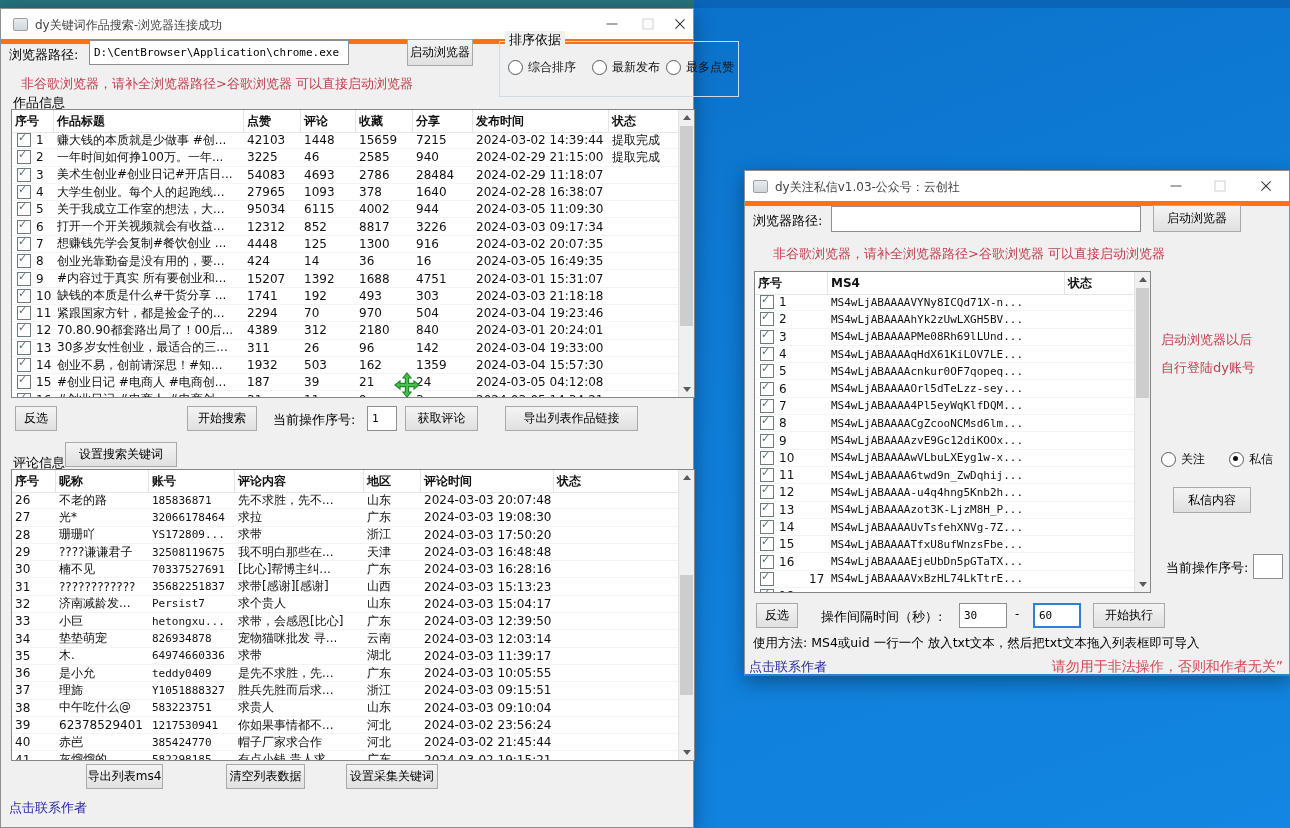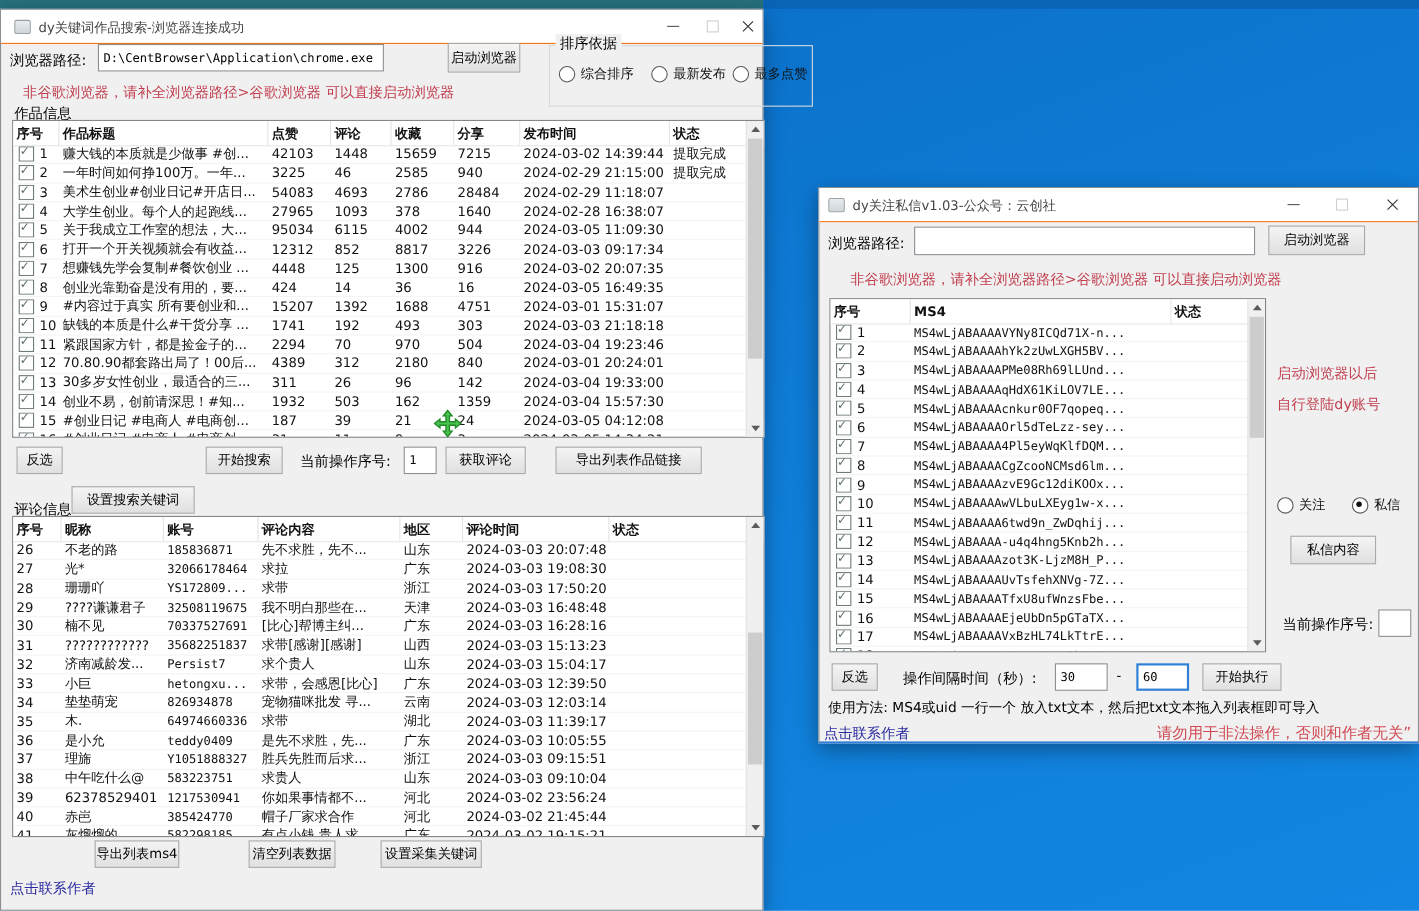--- a/index.html
+++ b/index.html
@@ -3,21 +3,21 @@
 <meta charset="utf-8">
 <style>
   html,body{margin:0;padding:0;}
   body{
     width:1290px;height:828px;overflow:hidden;position:relative;
     font-family:"DejaVu Sans","Liberation Sans",sans-serif;font-size:12px;color:#111;
     background:linear-gradient(160deg,#0a6cc4 0%,#0e7ad4 45%,#1286e2 100%);
   }
   .topstrip{position:absolute;top:0;left:0;height:8px;}
   .win{position:absolute;background:#f0f0f0;border:1px solid #8a8f94;box-shadow:0 6px 18px rgba(0,0,0,.35);box-sizing:border-box;}
-  .titlebar{position:absolute;left:0;top:0;right:0;height:30px;background:#fff;border-bottom:1px solid #f97316;}
+  .titlebar{position:absolute;left:0;top:0;right:0;height:30px;background:#fff;border-bottom:5px solid #f97316;}
   .apptitle{position:absolute;top:8px;font-size:12px;color:#444;white-space:nowrap;}
   .appicon{position:absolute;top:9px;width:13px;height:11px;border:1px solid #9aa0a4;border-radius:2px;background:linear-gradient(#e8ecef,#cfd6da);}
   .cap{position:absolute;top:4px;width:30px;height:22px;}
   .cap i{position:absolute;left:50%;top:50%;}
   .cap .dash{width:11px;height:0;border-top:1px solid #555;transform:translate(-50%,-50%);}
   .cap .sq{width:9px;height:9px;border:1px solid #cfcfcf;transform:translate(-50%,-50%);}
   .cap .x1,.cap .x2{width:13px;height:0;border-top:1px solid #333;}
   .cap .x1{transform:translate(-50%,-50%) rotate(45deg);}
   .cap .x2{transform:translate(-50%,-50%) rotate(-45deg);}
   .lbl{position:absolute;white-space:nowrap;color:#000;}
@@ -714,21 +714,21 @@
         <div class="tr">
           <div class="td m-no" style="display:flex;align-items:center;">
             <span class="cb"></span>
             <span>16</span>
           </div>
           <div class="td m-ms4 mono">MS4wLjABAAAAEjeUbDn5pGTaTX...</div>
           <div class="td grow"></div>
         </div>
 
         <div class="tr">
-          <div class="td m-no" style="display:flex;align-items:center;">
+          <div class="td m-no" style="display:flex;align-items:center;gap:30px;">
             <span class="cb"></span>
             <span>17</span>
           </div>
           <div class="td m-ms4 mono">MS4wLjABAAAAVxBzHL74LkTtrE...</div>
           <div class="td grow"></div>
         </div>
 
         <div class="tr">
           <div class="td m-no" style="display:flex;align-items:center;">
             <span class="cb"></span>

